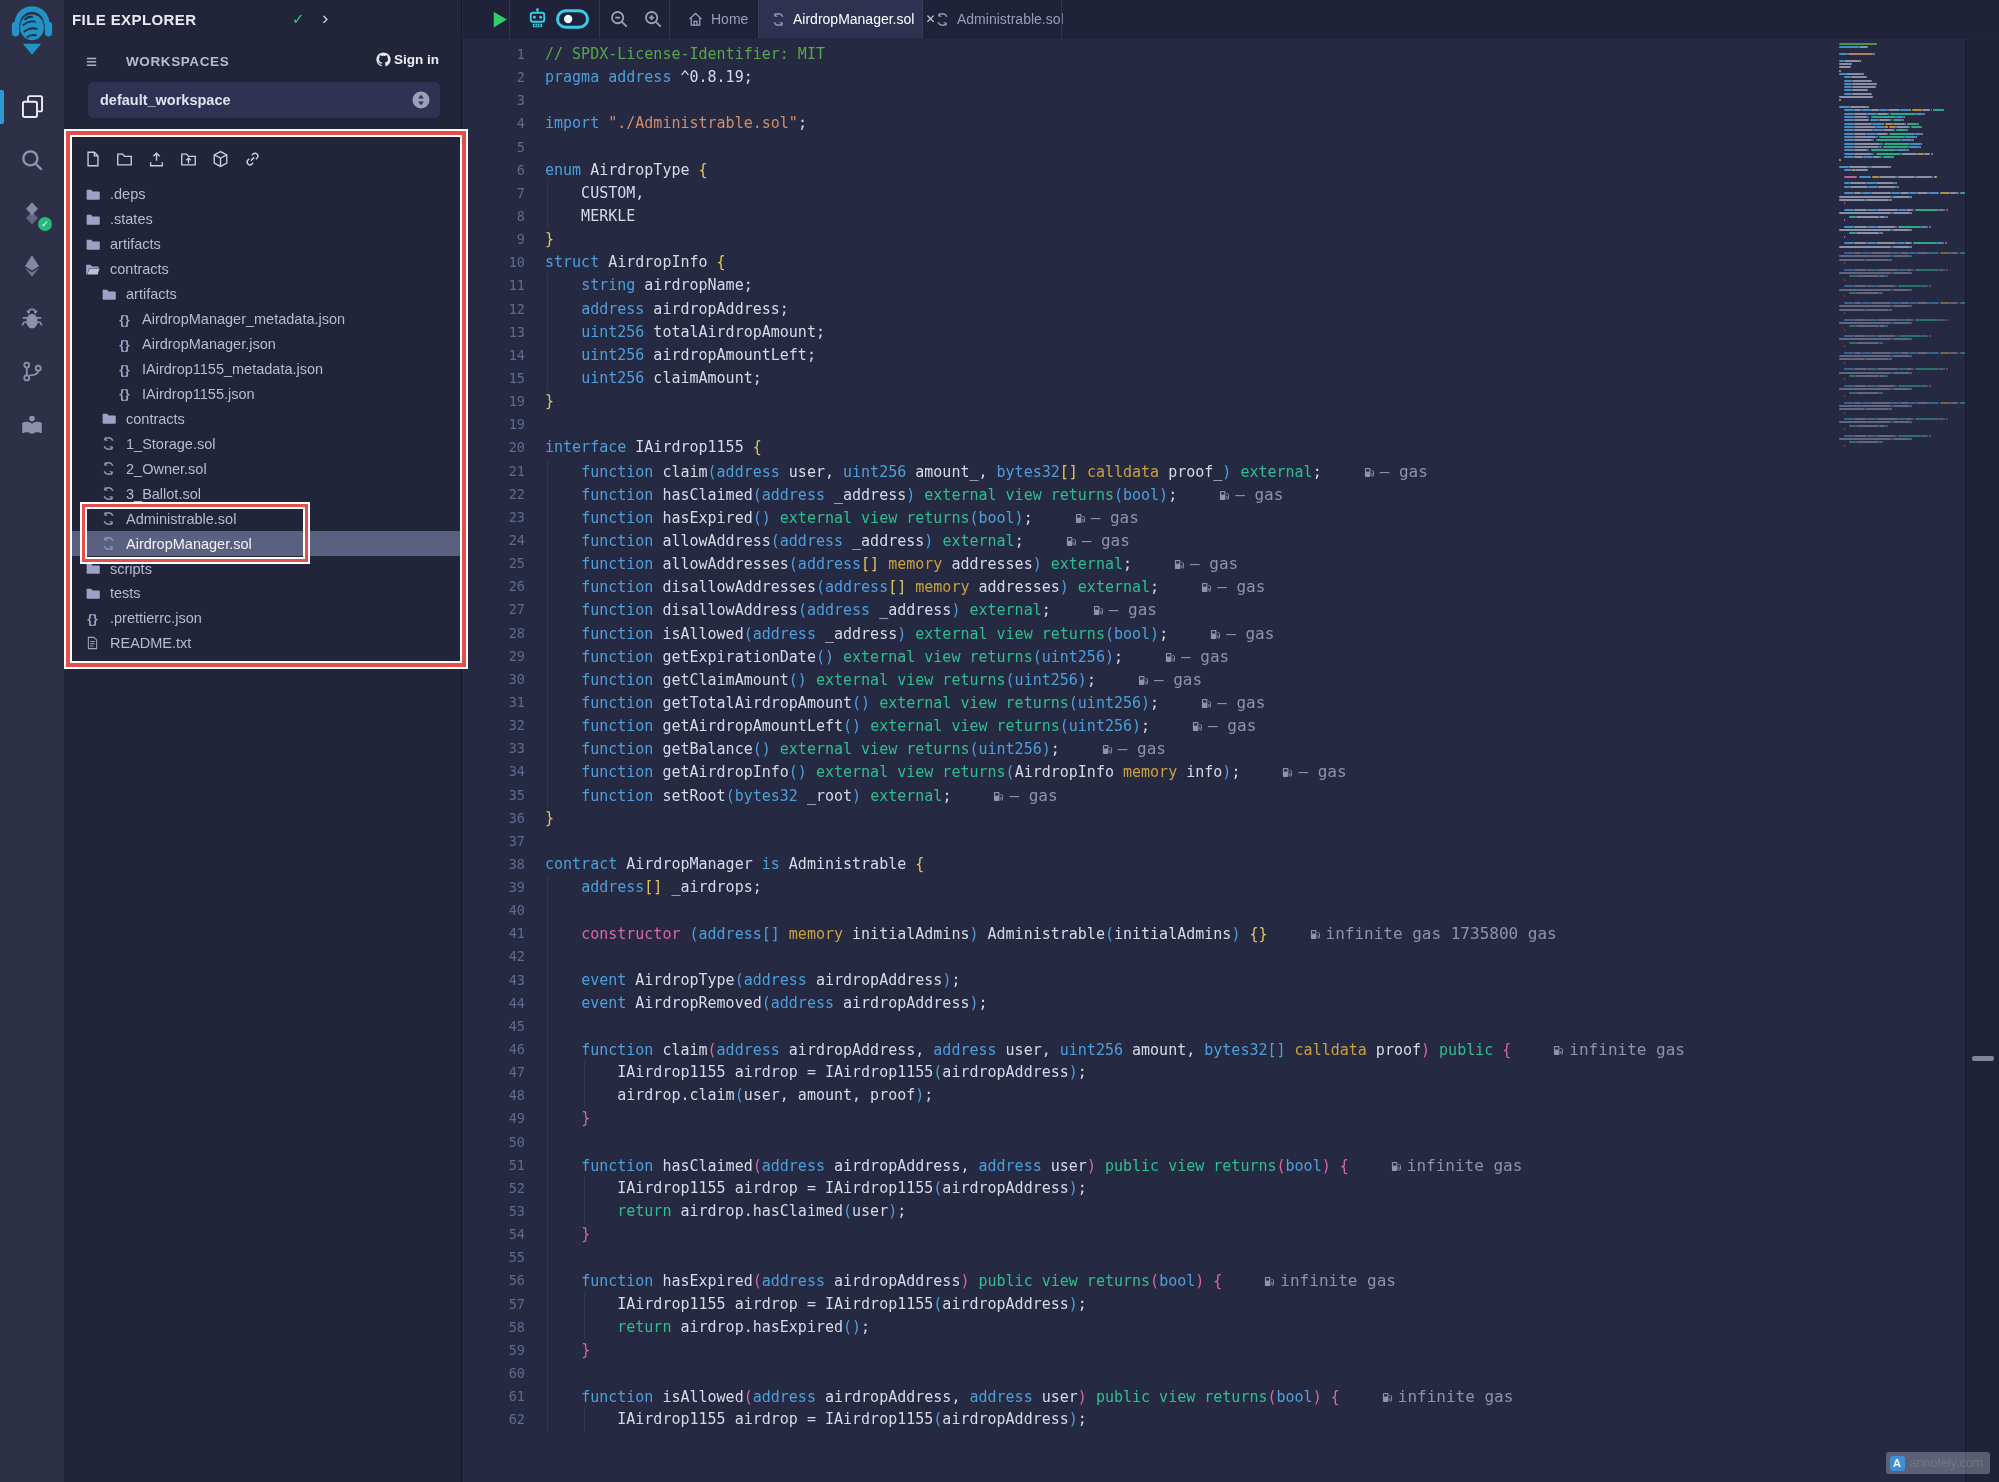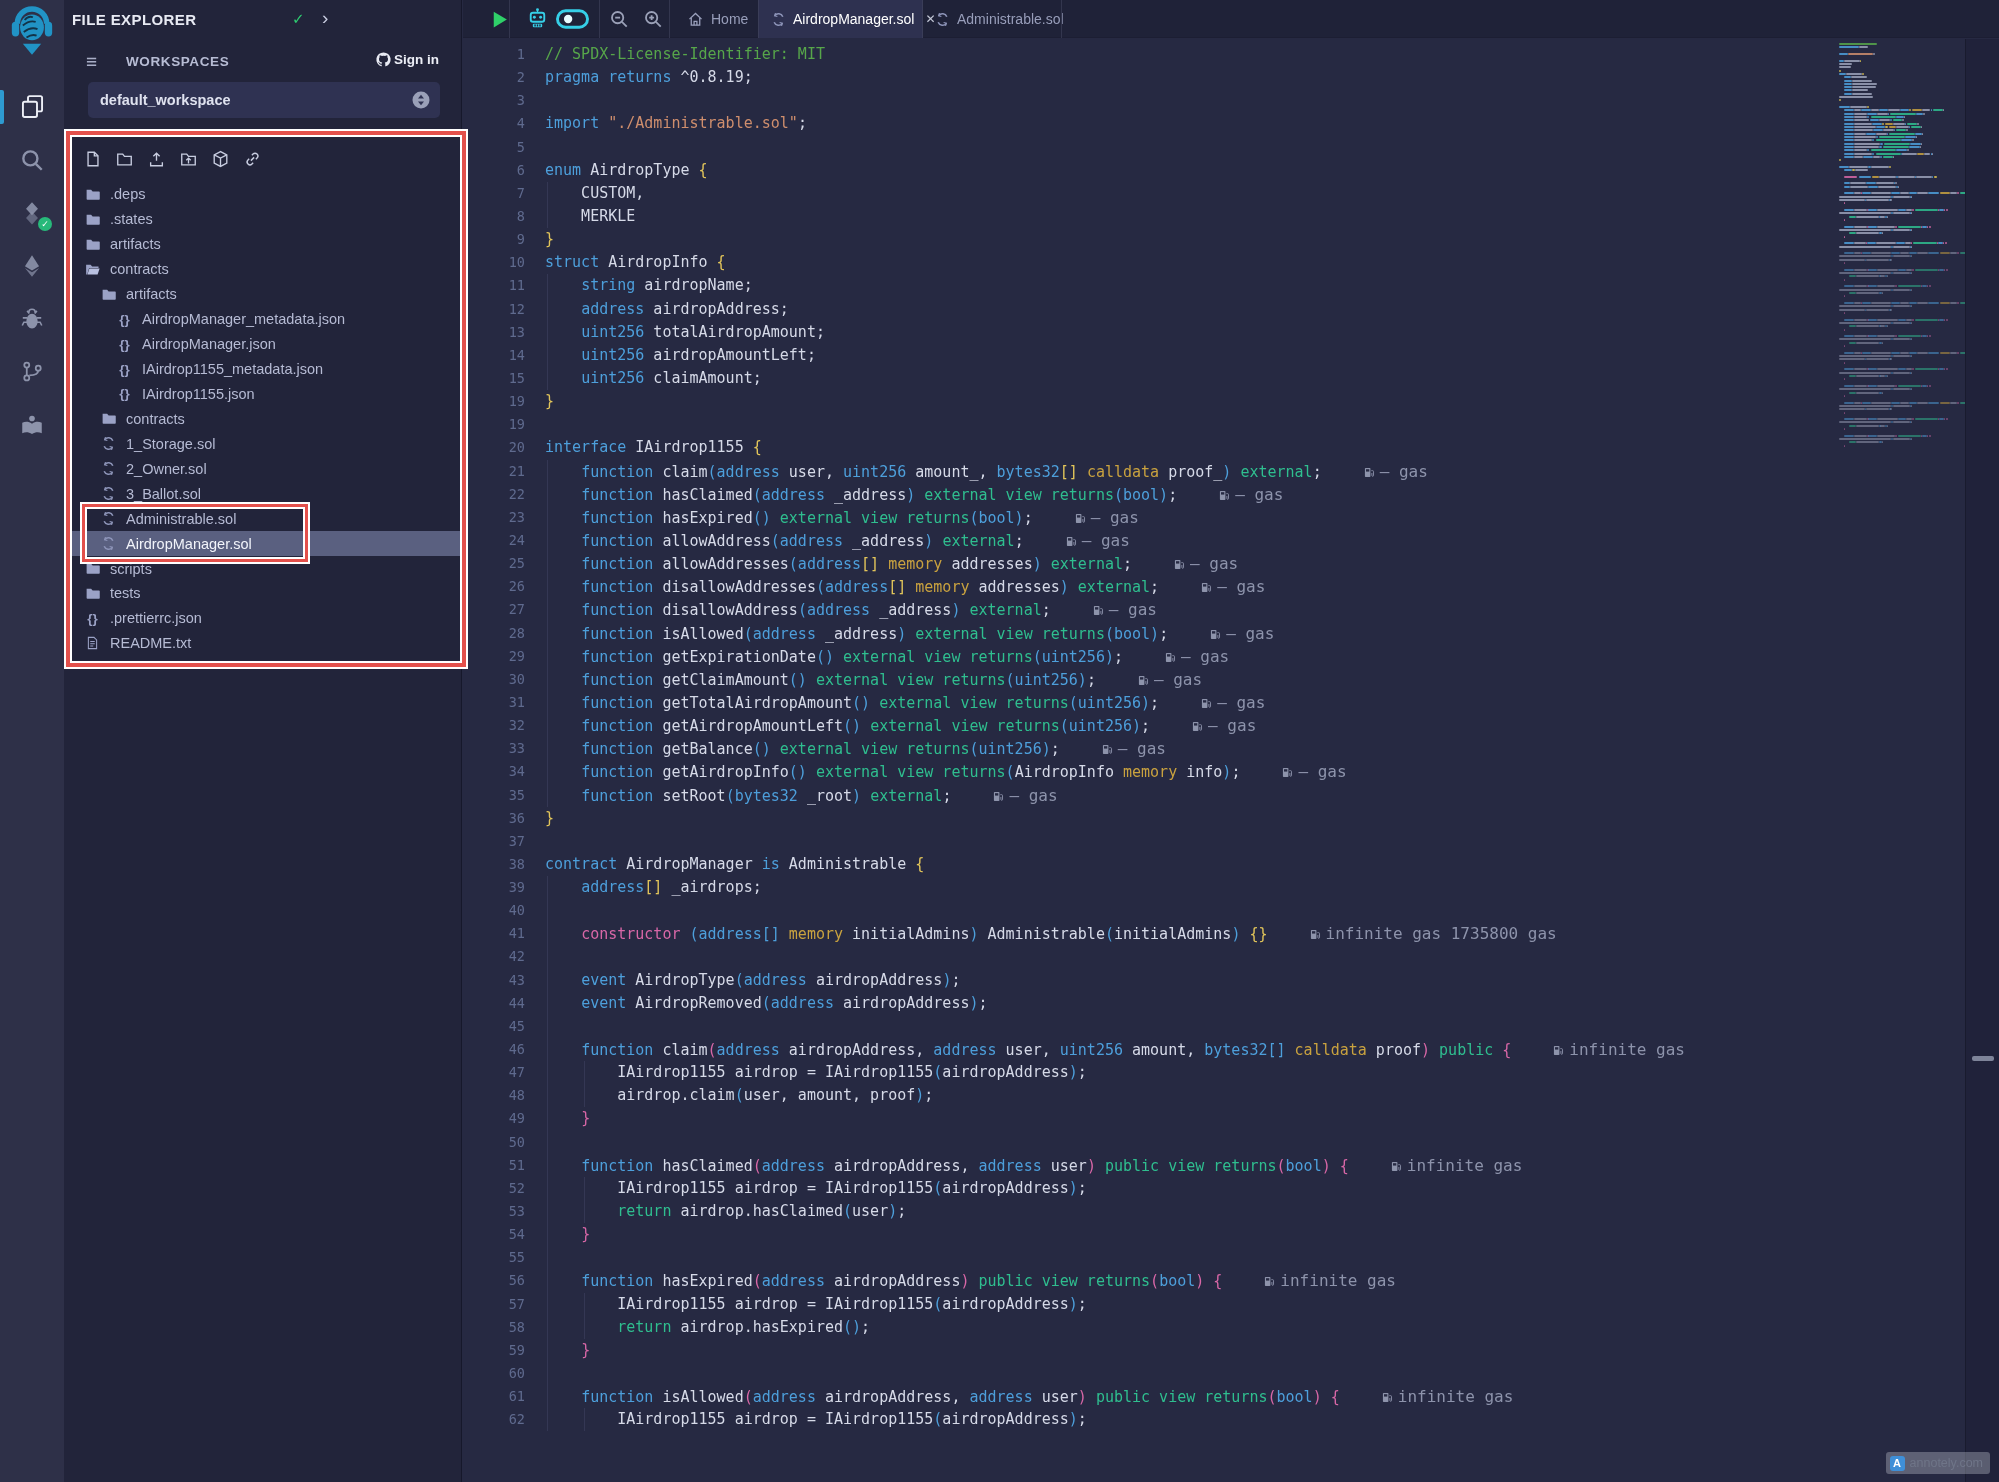--- a/index.html
+++ b/index.html
@@ -509,21 +509,21 @@
             <path d="M4.8 1.2 L3.9 4 L6.8 4.8" stroke-width="1.3"></path>
             <path d="M11.2 14.8 L12.1 12 L9.2 11.2" stroke-width="1.3"></path>
           </svg>
         </span>
         <span>Administrable.sol</span>
       </div>
       <div class="tb-sep" style="left: 598px;"></div>
     </div>
   <div class="code" id="code">
       <div class="cline"><span class="ln">1</span><span class="lc"><span class="t-c">// SPDX-License-Identifier: MIT</span></span></div>
-      <div class="cline"><span class="ln">2</span><span class="lc"><span class="t-k">pragma returns </span><span class="t-w">^0.8.19;</span></span></div>
+      <div class="cline"><span class="ln">2</span><span class="lc"><span class="t-k">pragma address </span><span class="t-w">^0.8.19;</span></span></div>
       <div class="cline"><span class="ln">3</span><span class="lc"></span></div>
       <div class="cline"><span class="ln">4</span><span class="lc"><span class="t-k">import </span><span class="t-s">"./Administrable.sol"</span><span class="t-w">;</span></span></div>
       <div class="cline"><span class="ln">5</span><span class="lc"></span></div>
       <div class="cline"><span class="ln">6</span><span class="lc"><span class="t-k">enum</span><span class="t-w"> AirdropType </span><span class="t-y">{</span></span></div>
       <div class="cline"><span class="guide g1"></span><span class="ln">7</span><span class="lc"><span class="t-w">    CUSTOM,</span></span></div>
       <div class="cline"><span class="guide g1"></span><span class="ln">8</span><span class="lc"><span class="t-w">    MERKLE</span></span></div>
       <div class="cline"><span class="ln">9</span><span class="lc"><span class="t-y">}</span></span></div>
       <div class="cline"><span class="ln">10</span><span class="lc"><span class="t-k">struct</span><span class="t-w"> AirdropInfo </span><span class="t-y">{</span></span></div>
       <div class="cline"><span class="guide g1"></span><span class="ln">11</span><span class="lc"><span class="t-w">    </span><span class="t-k">string</span><span class="t-w"> airdropName;</span></span></div>
       <div class="cline"><span class="guide g1"></span><span class="ln">12</span><span class="lc"><span class="t-w">    </span><span class="t-k">address</span><span class="t-w"> airdropAddress;</span></span></div>

